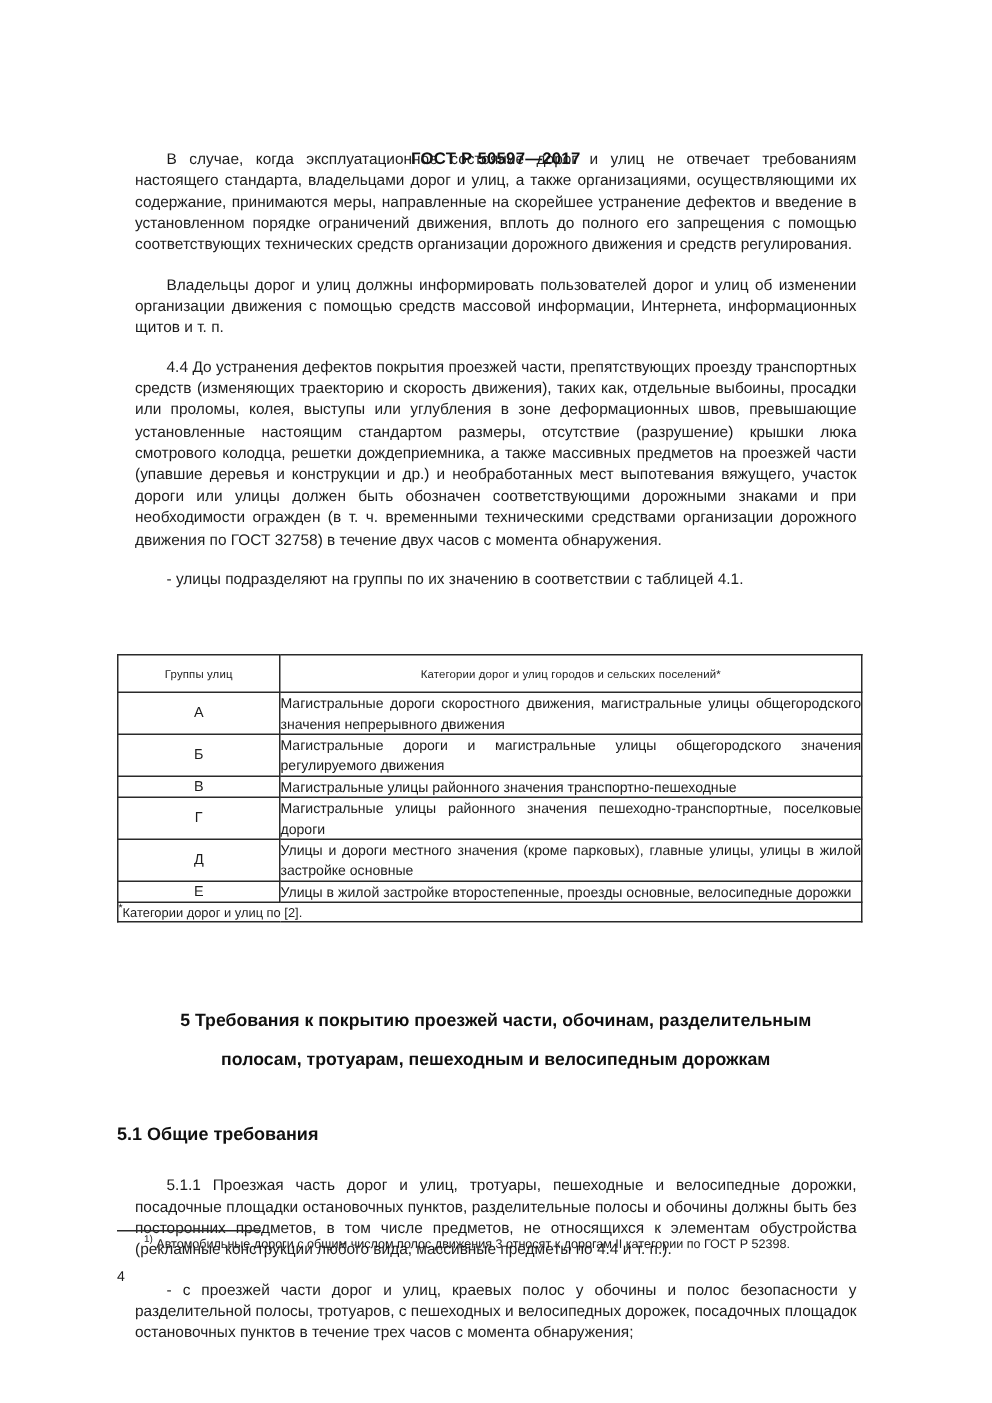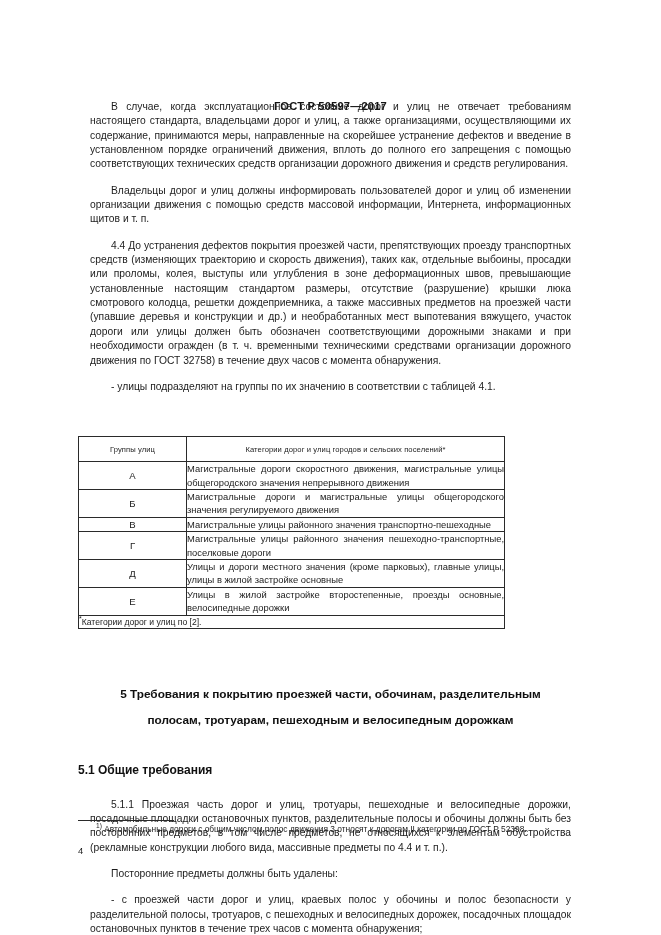--- a/index.html
+++ b/index.html
@@ -60,21 +60,21 @@
   
   .table-caption {
     margin: 0;
     font-size: 10.3px;
     line-height: 14px;
     color: #1c1c1c;
   }
   .table-caption .sp { letter-spacing: 2.4px; }
   table.groups {
     border-collapse: collapse;
-    width: 427px;
+    width: 497px;
     table-layout: fixed;
     font-size: 9.4px;
     color: #1c1c1c;
     padding-left: 13px;
   }
   table.groups td, table.groups th {
     border: 0.8px solid #2a2a2a;
     padding: 0;
     vertical-align: middle;
   }
@@ -224,21 +224,20 @@
 
     <h2 class="sec">5 Требования к покрытию проезжей части, обочинам, разделительным полосам, тротуарам, пешеходным и велосипедным дорожкам</h2>
 
     <div class="sp14"></div>
 
     <h3 class="sub">5.1 Общие требования</h3>
 
     <div class="sp8"></div>
 
     <p class="body ind">5.1.1 Проезжая часть дорог и улиц, тротуары, пешеходные и велосипедные дорожки, посадочные площадки остановочных пунктов, разделительные полосы и обочины должны быть без посторонних предметов, в том числе предметов, не относящихся к элементам обустройства (рекламные конструкции любого вида, массивные предметы по 4.4 и т. п.).</p>
-    <p class="body ind">Посторонние предметы должны быть удалены:</p>
     <p class="body dash">- с проезжей части дорог и улиц, краевых полос у обочины и полос безопасности у разделительной полосы, тротуаров, с пешеходных и велосипедных дорожек, посадочных площадок остановочных пунктов в течение трех часов с момента обнаружения;</p>
 
   </div>
 
   <div class="footnote-wrap">
     <div class="footnote-rule"></div>
     <p class="footnote"><sup>1)</sup><span> Автомобильные дороги с общим числом полос движения 3 относят к дорогам II  категории по ГОСТ Р 52398.</span></p>
   </div>
 
   <div class="page-number">4</div>

